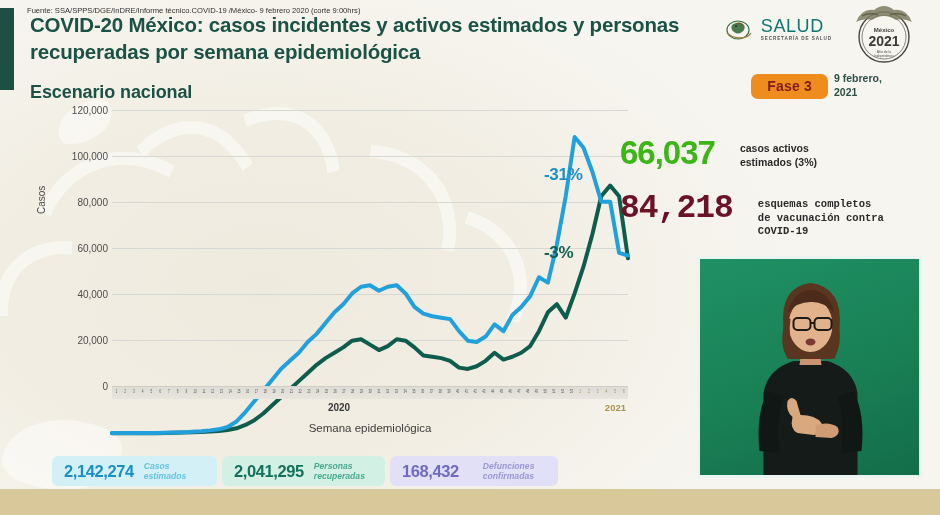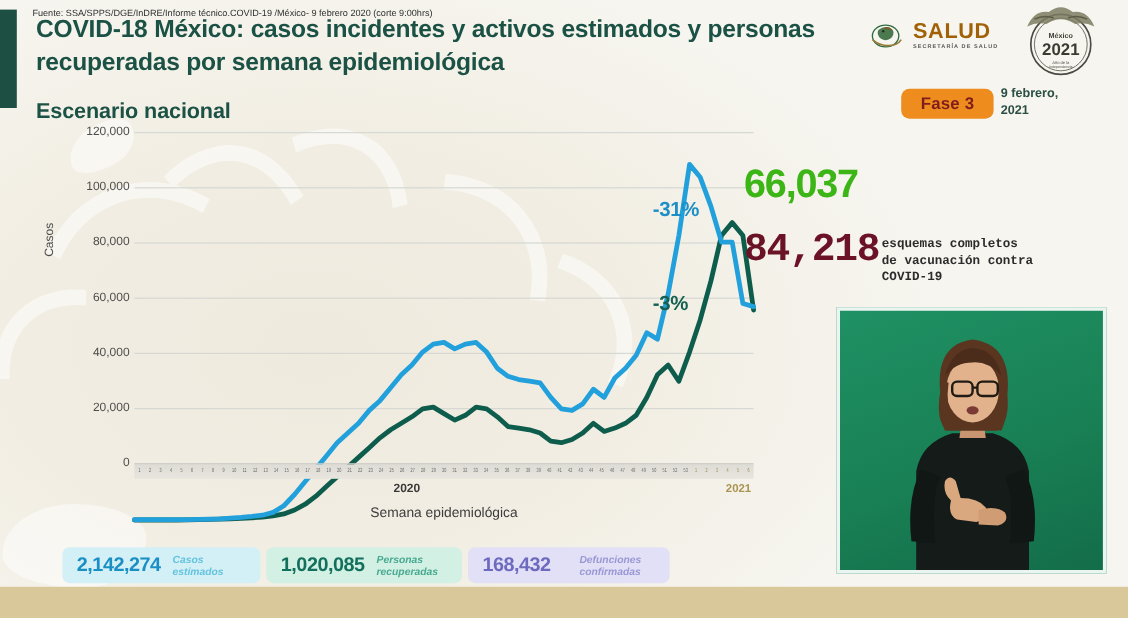--- a/index.html
+++ b/index.html
@@ -59,21 +59,21 @@
   }
 
   
   .salud-logo {
     position: absolute; right: 108px; top: 16px;
     display: flex; align-items: center; gap: 7px;
   }
   .eagle-mini { width: 30px; height: 26px; }
   .salud-txt { line-height: 1; }
   .salud-main {
-    font-size: 18px; font-weight: bold; color: #a16207; letter-spacing: .6px;
+    font-size: 18px; font-weight: normal; color: #0f766e; letter-spacing: .6px;
   }
   .salud-sub {
     font-size: 4.6px; font-weight: bold; color: #555; letter-spacing: .9px;
     margin-top: 2px;
   }
   .seal {
     position: absolute; right: 20px; top: 4px;
     width: 72px; height: 62px;
   }
   .fase-badge {
@@ -143,21 +143,21 @@
     text-align: center; font-size: 11.5px; color: #3c3c3c;
   }
 
   .ann {
     position: absolute; font-size: 17px; font-weight: bold; letter-spacing: -.3px;
   }
   .ann-blue { color: #1d8fc7; }
   .ann-green { color: #156152; }
 
   
-  .stat-block { position: absolute; display: flex; align-items: flex-start; gap: 2px; }
+  .stat-block { position: absolute; display: flex; align-items: flex-start; gap: 25px; }
   .stat-big { font-size: 33px; font-weight: bold; line-height: .92; letter-spacing: -1px; }
   .stat-desc { font-size: 10.5px; font-weight: bold; line-height: 1.3; color: #2b2b2b; padding-top: 4px; }
   .active-num { color: #3cb517; }
   .vac-num { color: #6b1226; }
 
   
   .video-panel {
     position: absolute; right: 18px; top: 256px;
     width: 225px; height: 222px;
     background: #1f8a5f;
@@ -203,21 +203,21 @@
     <div class="wm-s plume4"></div>
     <div class="wm-s plume5"></div>
     <div class="wm-s plume6"></div>
     <div class="wm-blob blob1"></div>
     <div class="wm-blob blob2"></div>
   </div>
 </div>
 
 <div class="accent-bar"></div>
 
-<div class="title">COVID-18 México: casos incidentes y activos estimados y personas recuperadas por semana epidemiológica</div>
+<div class="title">COVID-20 México: casos incidentes y activos estimados y personas recuperadas por semana epidemiológica</div>
 <div class="subtitle">Escenario nacional</div>
 
 <div class="salud-logo">
   <svg class="eagle-mini" viewBox="0 0 30 26">
     <ellipse cx="14" cy="14" rx="11" ry="9" fill="none" stroke="#2f6b3f" stroke-width="1.1"></ellipse>
     <path d="M8 9 Q14 4 20 9 Q22 13 18 16 Q14 19 10 16 Q6 13 8 9Z" fill="#4a7a4e"></path>
     <path d="M13 8 Q16 6 19 9" stroke="#7a5a2a" stroke-width="1.3" fill="none"></path>
     <path d="M3 17 Q9 22 16 22 Q24 22 27 17" stroke="#9a7d3c" stroke-width="1.4" fill="none"></path>
     <circle cx="12" cy="10" r="1" fill="#2b2b2b"></circle>
   </svg>
@@ -336,20 +336,22 @@
     <span class="yr2021">2021</span>
   </div>
   <div class="x-title">Semana epidemiológica</div>
 
   <div class="ann ann-blue" style="left:516px; top:55px;">-31%</div>
   <div class="ann ann-green" style="left:516px; top:133px;">-3%</div>
 </div>
 
 <div class="stat-block" style="left:620px; top:138px;">
   <div class="stat-big active-num">66,037</div>
+  <div class="stat-desc" style="white-space:pre-line">casos activos
+estimados (3%)</div>
 </div>
 <div class="stat-block" style="left:620px; top:194px;font-family:Liberation Mono, monospace;">
   <div class="stat-big vac-num">84,218</div>
   <div class="stat-desc" style="white-space:pre-line">esquemas completos
 de vacunación contra
 COVID-19</div>
 </div>
 
 <div class="video-panel">
   <div class="vp-bg"></div>
@@ -380,21 +382,21 @@
     <path d="M118 160 Q132 156 140 162 Q144 170 134 173 L118 172 Z" fill="#cf9c74"></path>
   </svg>
 </div>
 
 <div class="pill p1" style="top:456px;">
   <span class="pill-num">2,142,274</span>
   <span class="pill-lab" style="white-space:pre-line">Casos
 estimados</span>
 </div>
 <div class="pill p2" style="top:456px;">
-  <span class="pill-num">1,020,085</span>
+  <span class="pill-num">2,041,295</span>
   <span class="pill-lab" style="white-space:pre-line">Personas
 recuperadas</span>
 </div>
 <div class="pill p3" style="top:456px;gap:24px;">
   <span class="pill-num">168,432</span>
   <span class="pill-lab" style="white-space:pre-line">Defunciones
 confirmadas</span>
 </div>
 
 <div class="source-bar"></div>

